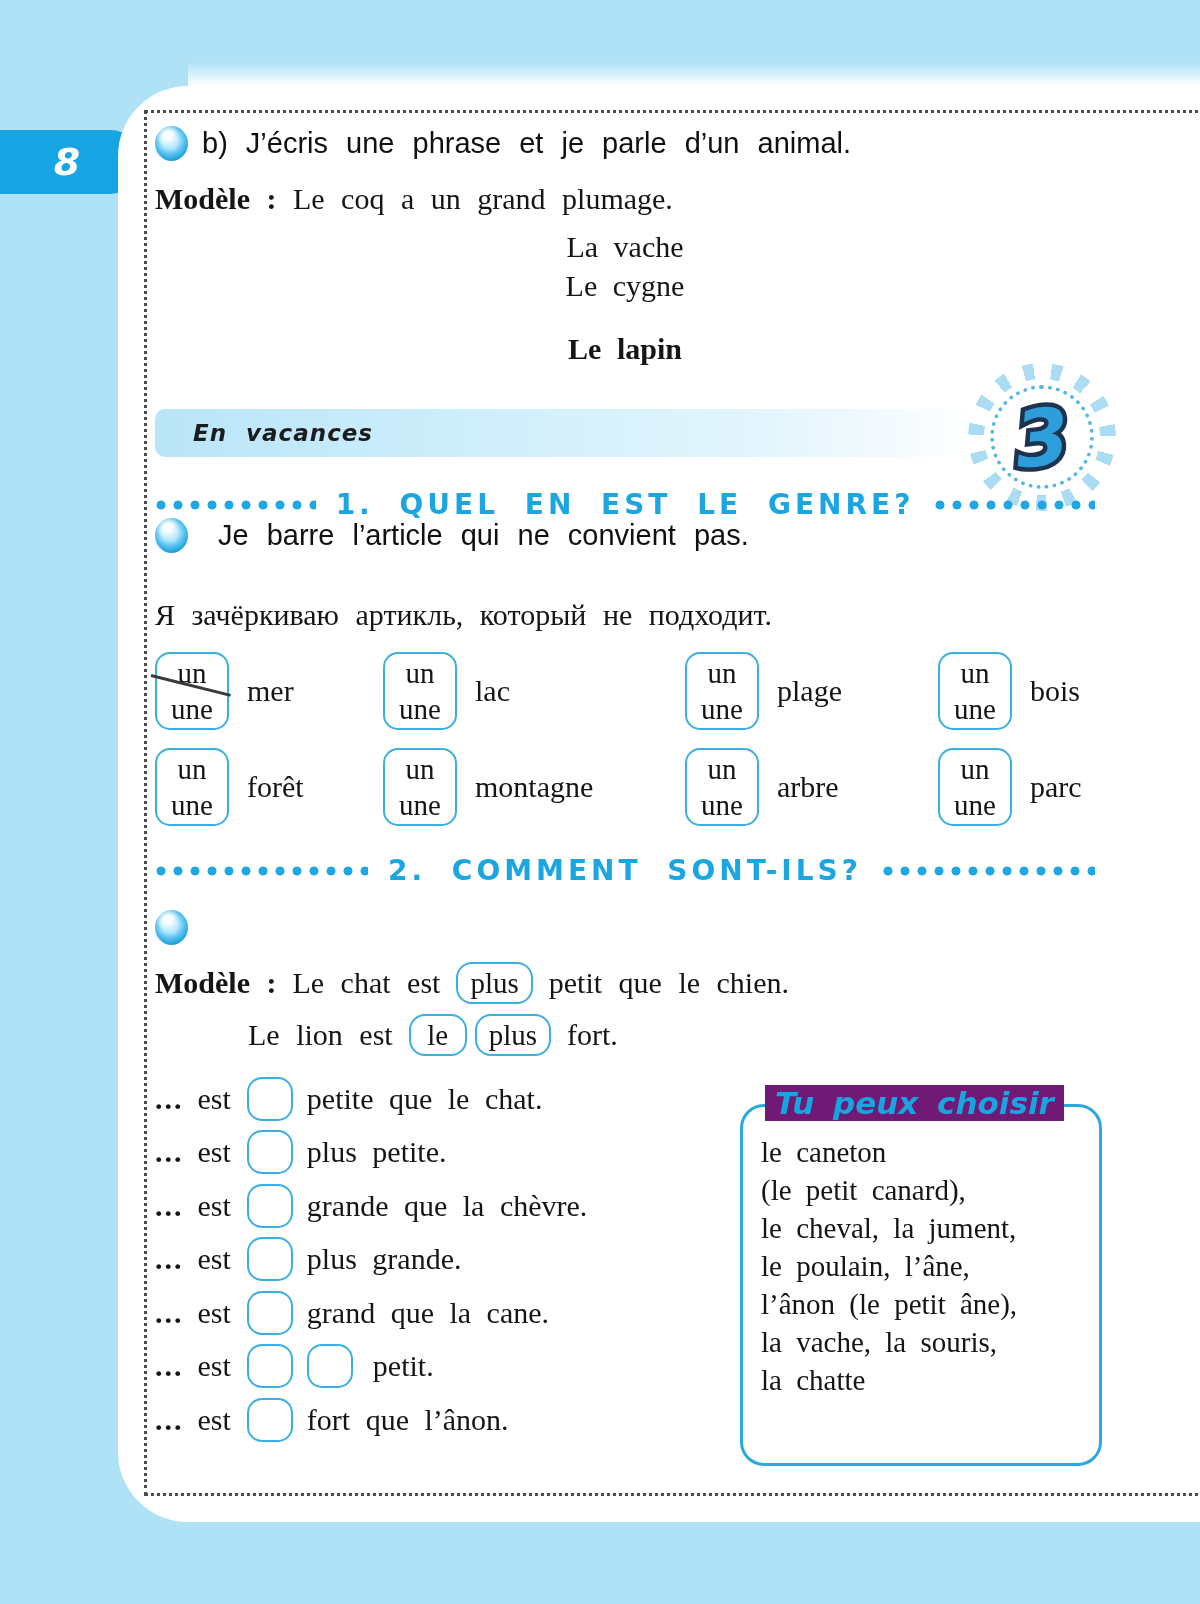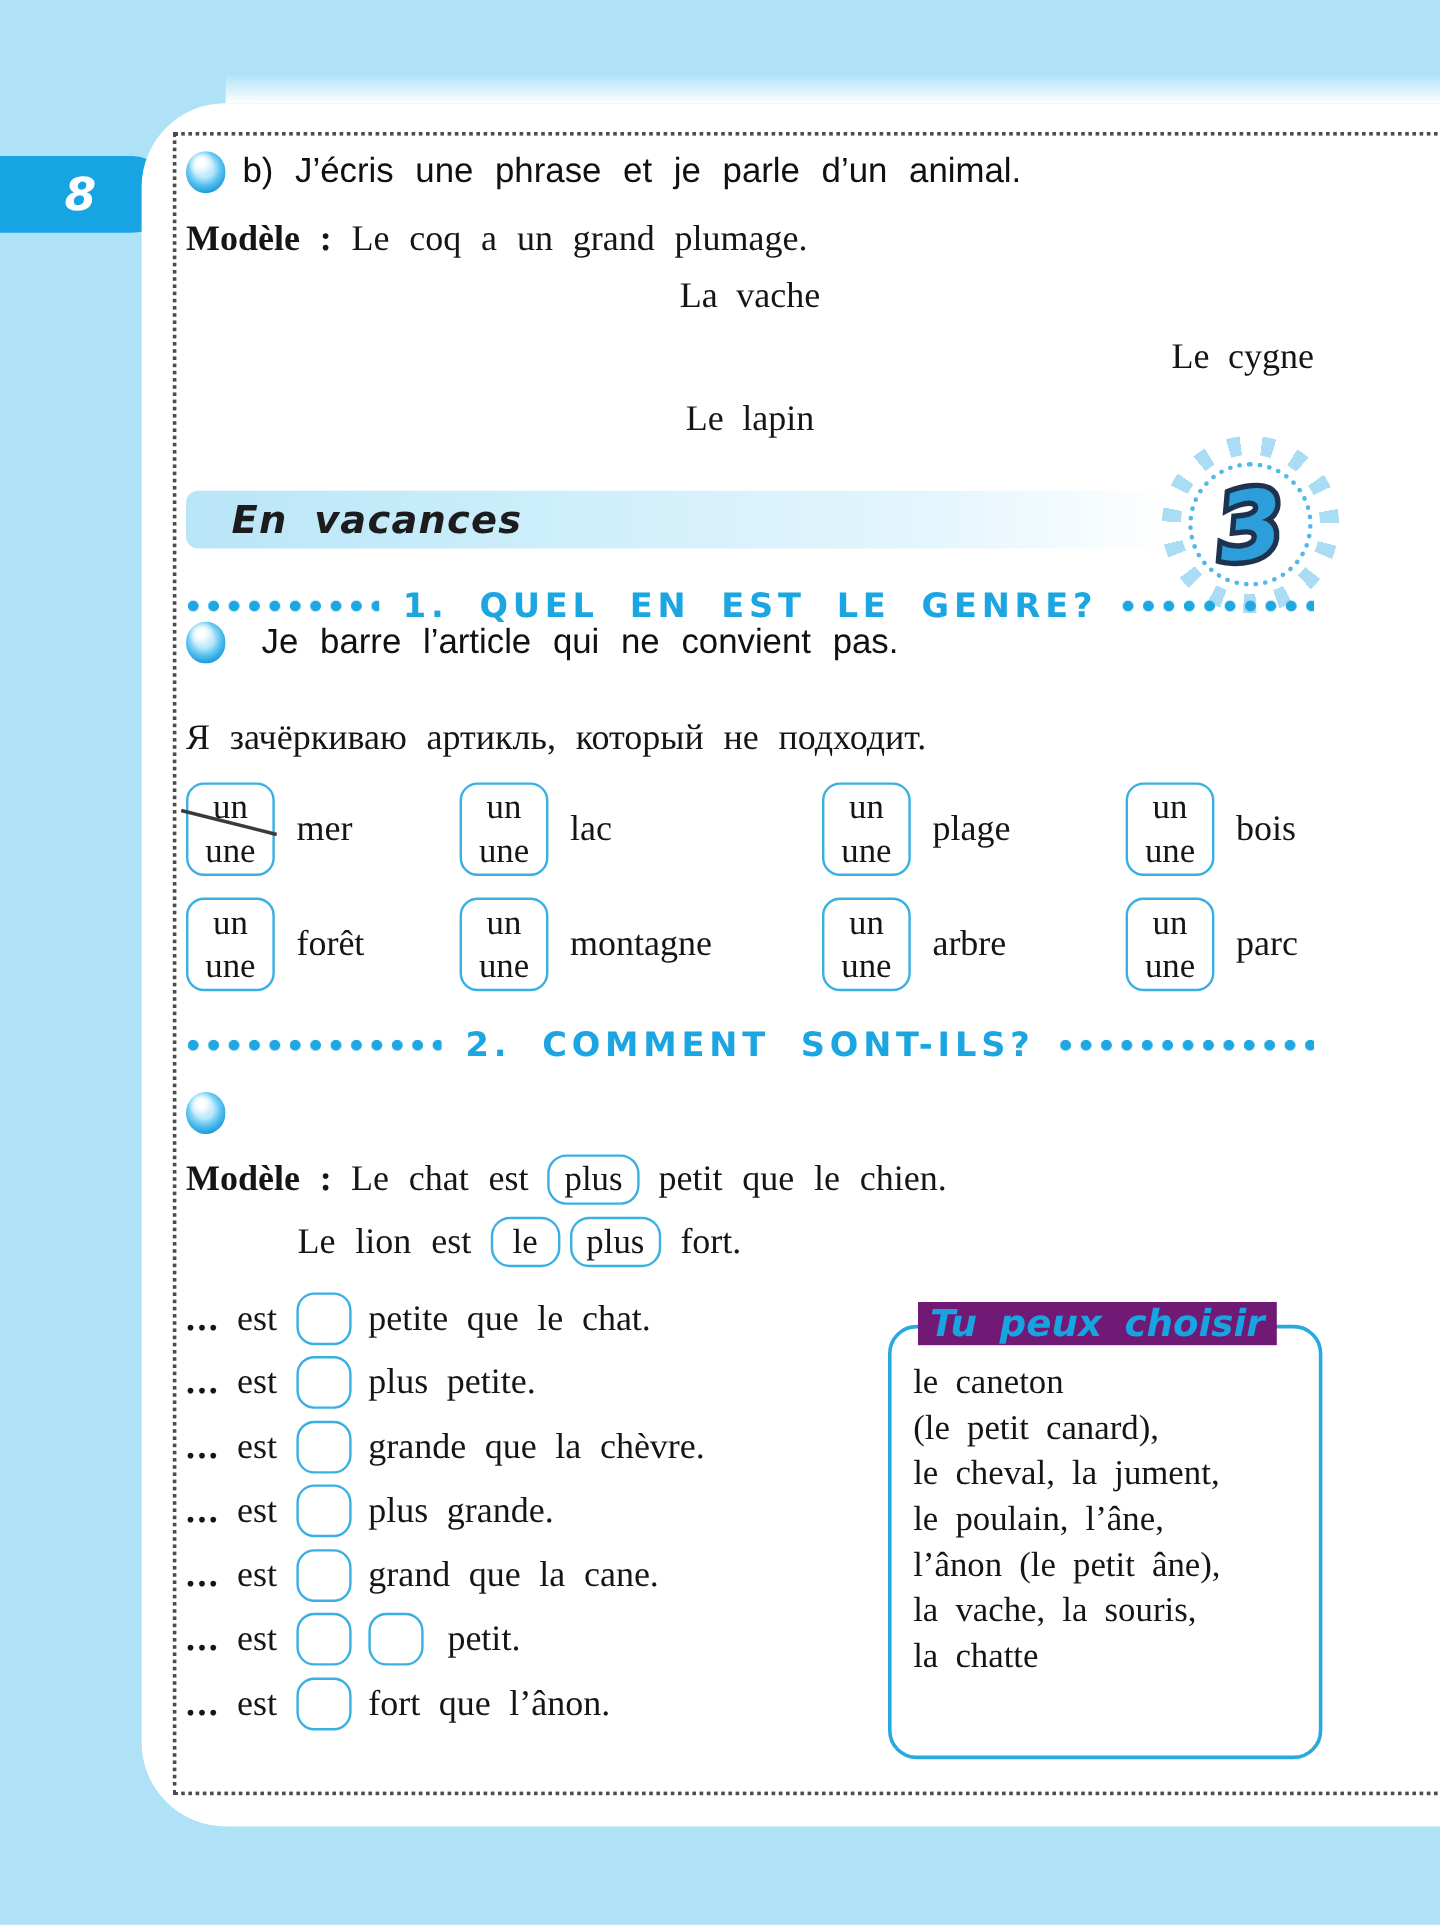--- a/index.html
+++ b/index.html
@@ -62,21 +62,21 @@
 
   
   .banner{
     top:323px;width:850px;height:48px;
     background:linear-gradient(90deg,#b9e5f8 0%,#cdeefb 35%,#e3f5fd 72%,rgba(227,245,253,0) 97%);
     border-radius:10px 0 0 10px;
     display:flex;align-items:center;
   }
   .banner .ttl{
     font-family:"DejaVu Sans", sans-serif;
-    font-weight:bold;font-style:italic;font-size:32px;color:#1c1c1e;
+    font-weight:bold;font-style:italic;font-size:23px;color:#1c1c1e;
     padding-left:38px;letter-spacing:1px;word-spacing:10px;
   }
   
   .badge{position:absolute;left:856px;top:283px;width:136px;height:136px;}
   .badge .spikes{
     position:absolute;inset:-6px;border-radius:50%;
     background:repeating-conic-gradient(#aadcf4 0 9deg, rgba(255,255,255,0) 9deg 24deg);
     -webkit-mask:radial-gradient(circle, transparent 0 50px, #000 50px 74px, transparent 74px);
             mask:radial-gradient(circle, transparent 0 50px, #000 50px 74px, transparent 74px);
     transform:rotate(8deg);
@@ -165,25 +165,25 @@
   </div>
   <div class="abs serif-line" style="top:96px;">
     <span class="bold">Modèle :</span>
     <span>Le coq a un grand plumage.</span>
   </div>
 
   <div class="abs row write-line" style="top:144px;">
     <span class="lbl">La vache</span>
     <span class="rule"></span>
   </div>
-  <div class="abs row write-line" style="top:195px;align-items:flex-end;">
+  <div class="abs row write-line" style="top:183px;">
     <span class="lbl">Le cygne</span>
     <span class="rule"></span>
   </div>
-  <div class="abs row write-line" style="top:246px;">
+  <div class="abs row write-line" style="top:246px;font-weight:bold;">
     <span class="lbl">Le lapin</span>
     <span class="rule"></span>
   </div>
 
   <div class="abs banner">
     <span class="ttl">En vacances</span>
   </div>
   <div class="badge">
     <div class="spikes"></div>
     <div class="circle"></div>

